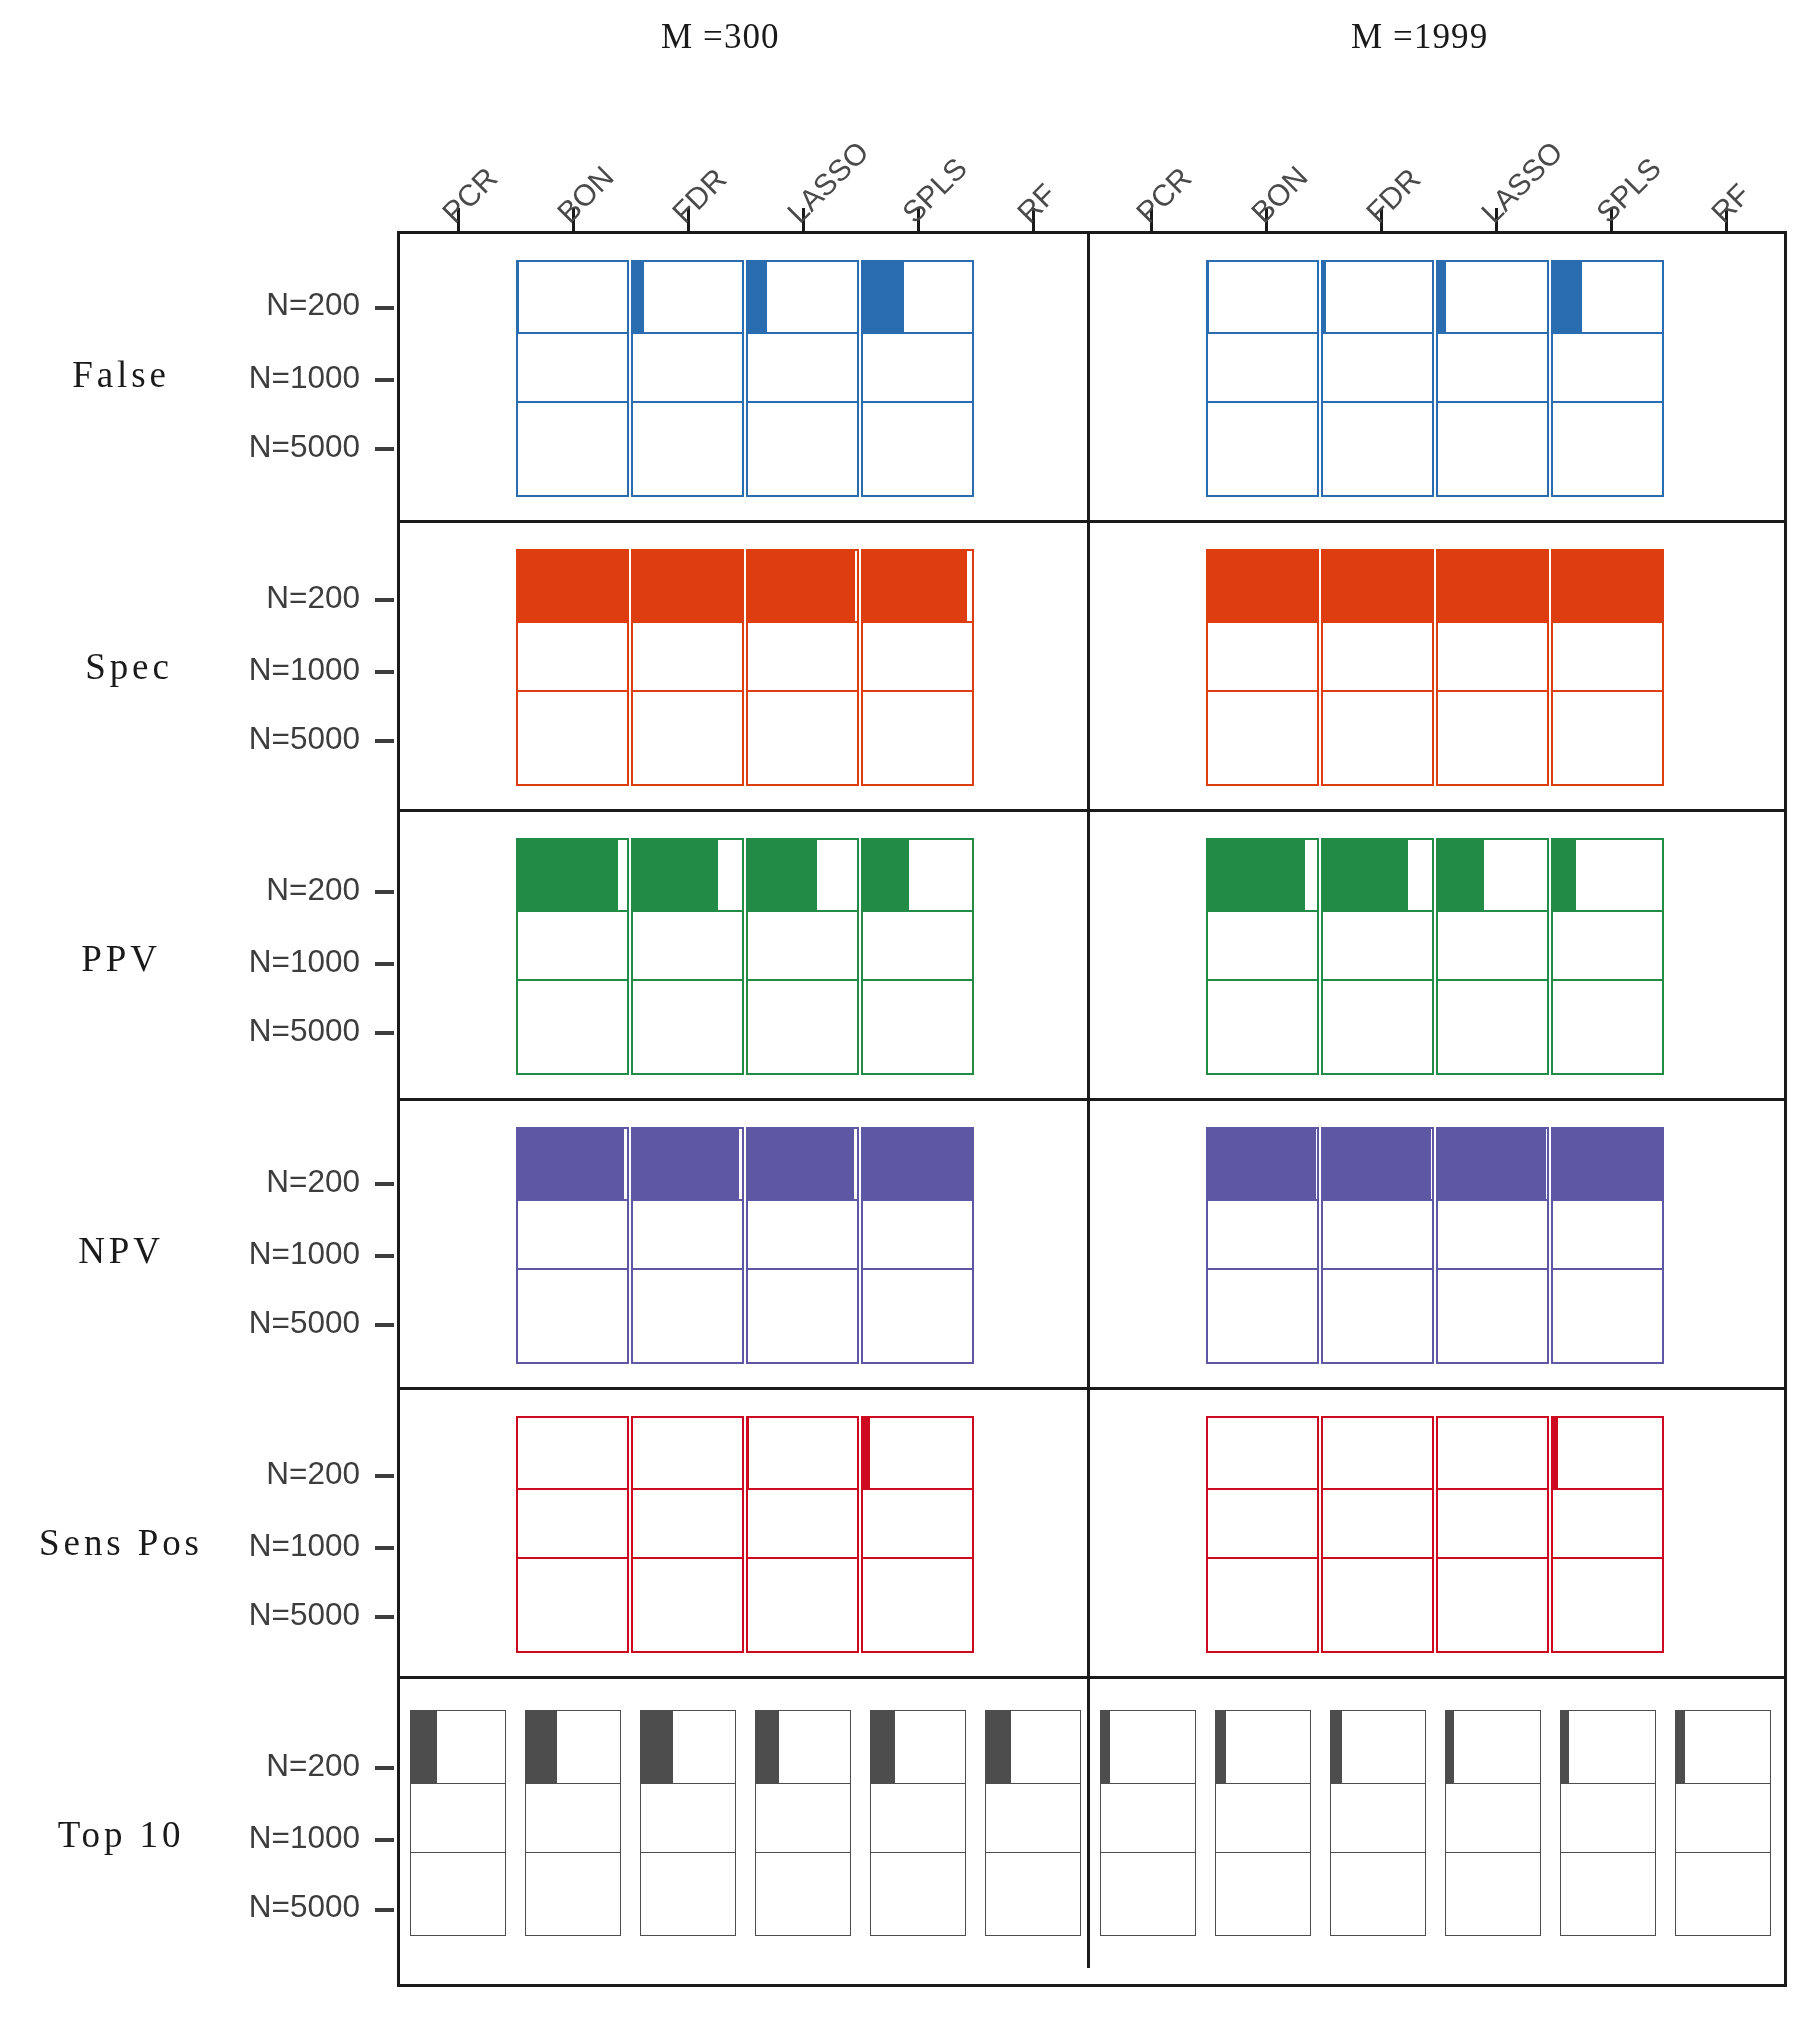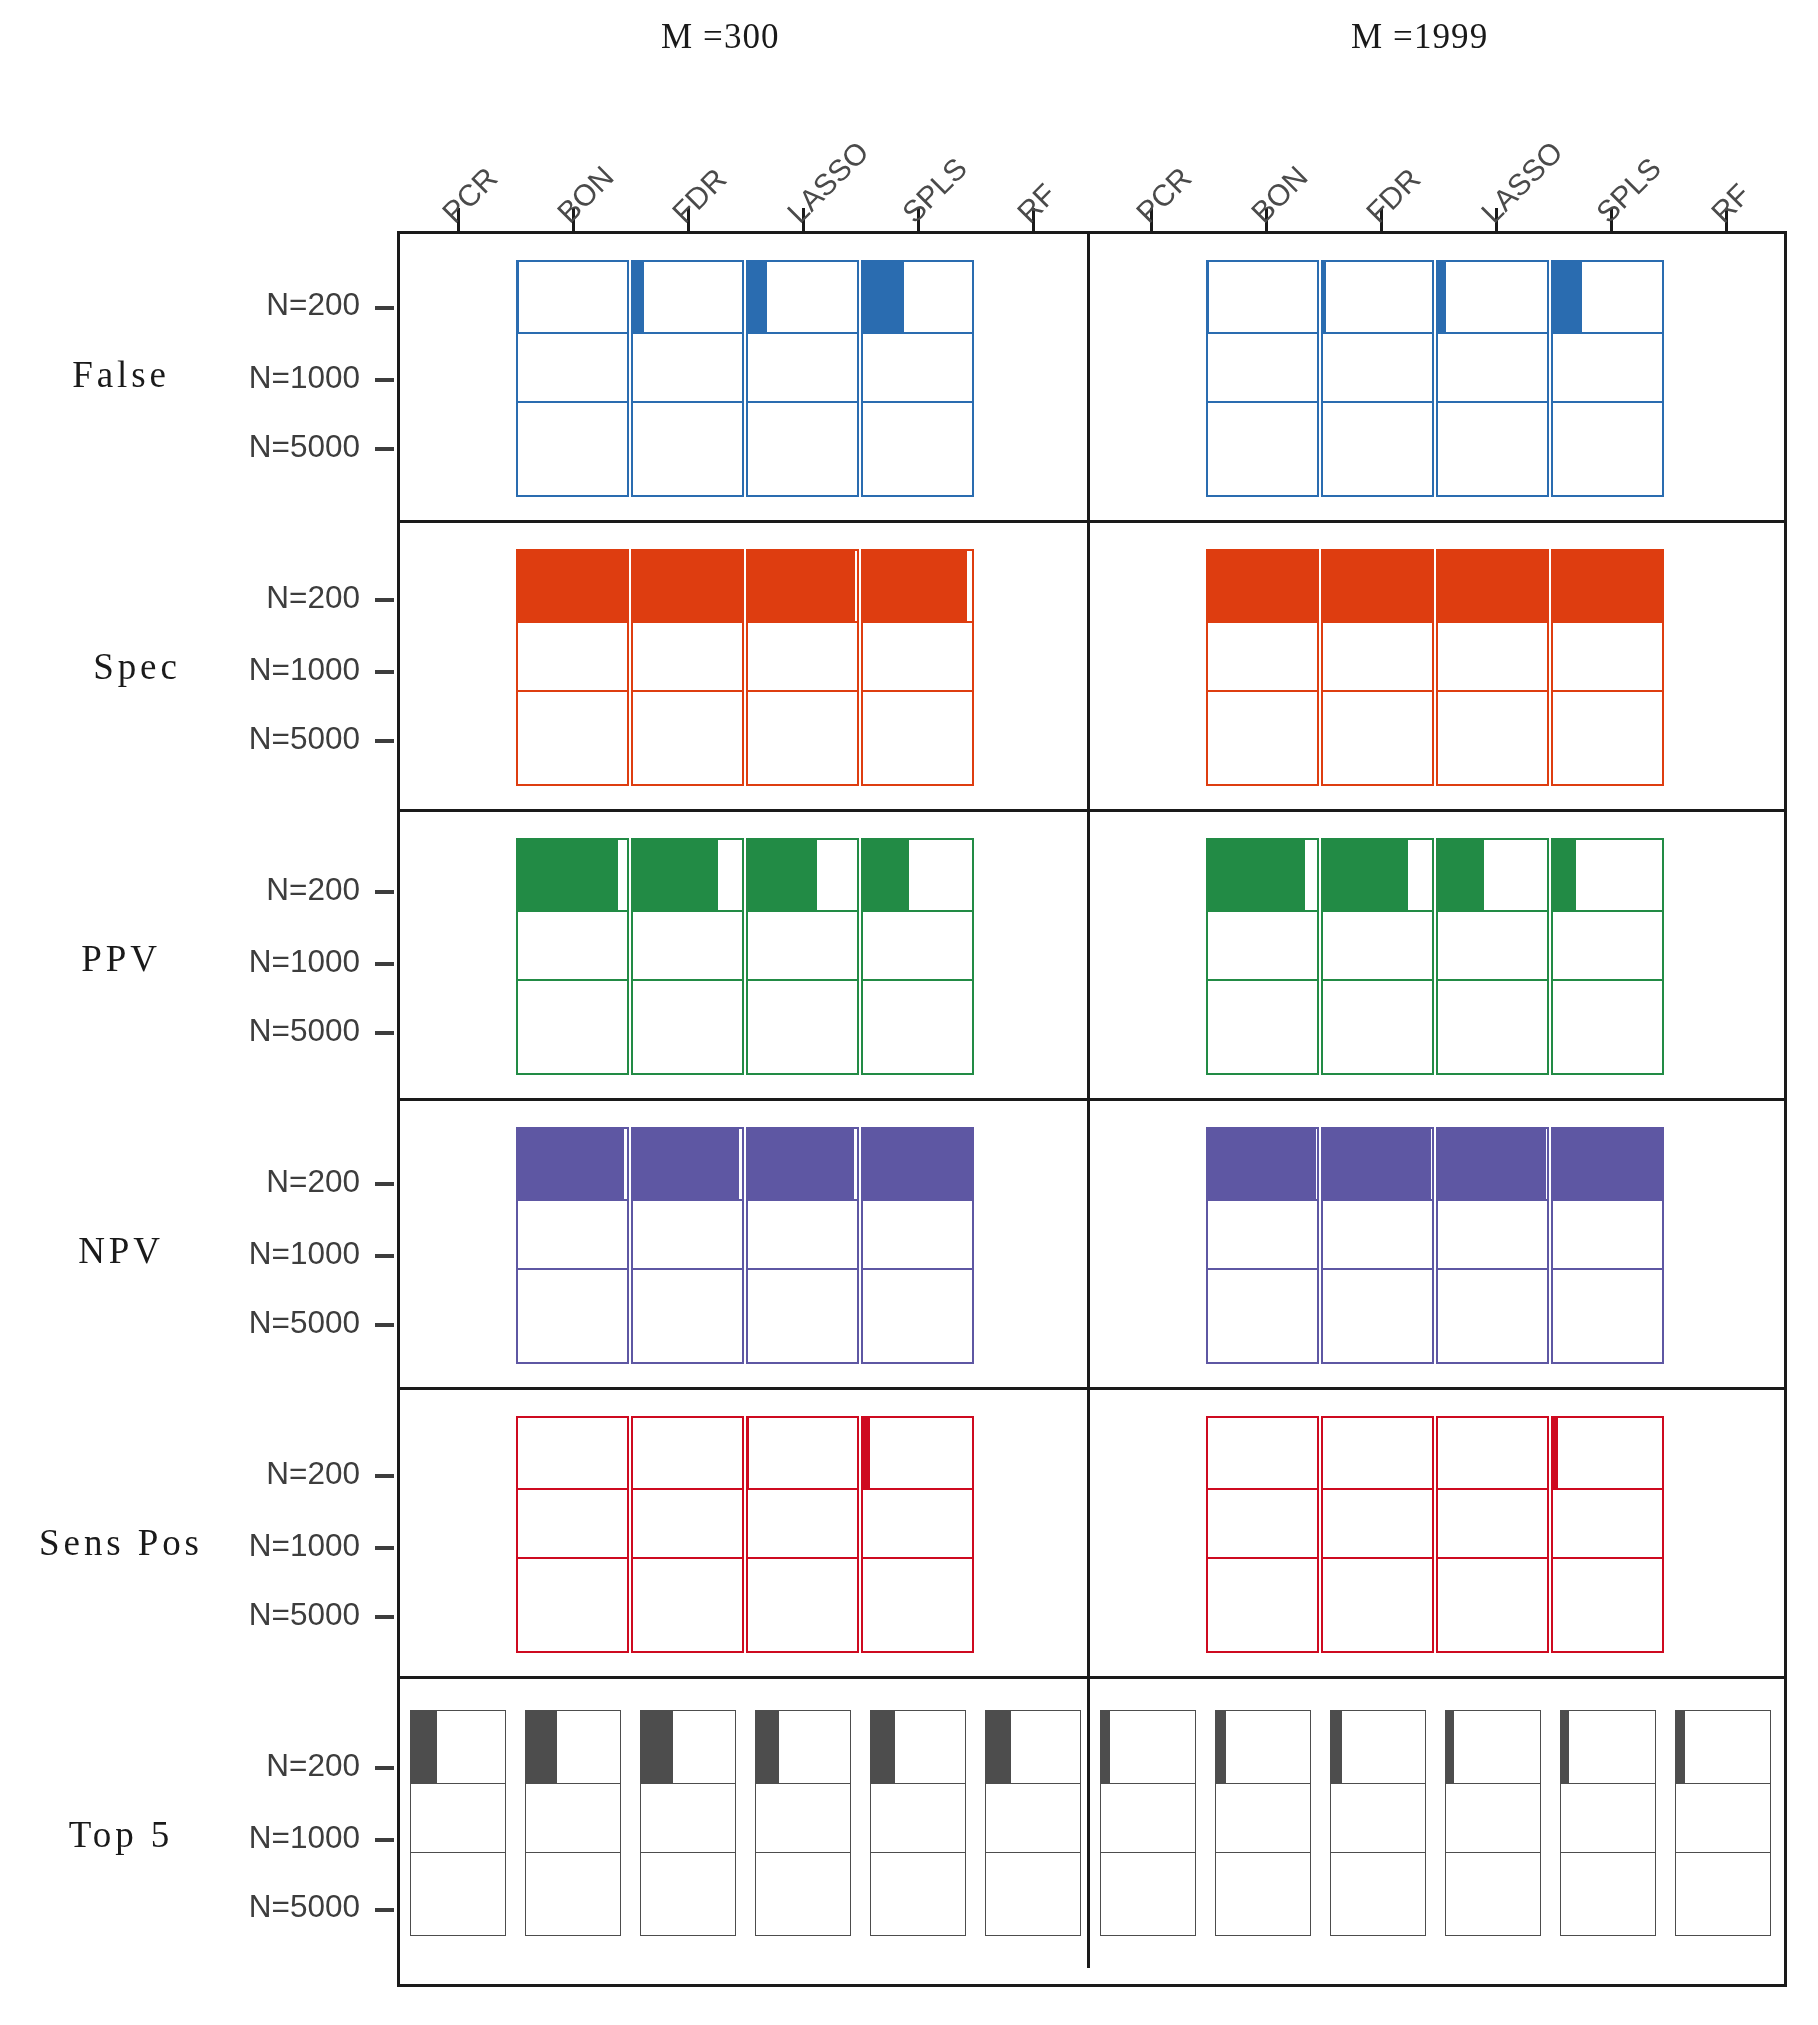--- a/index.html
+++ b/index.html
@@ -124,21 +124,21 @@
   </div>
 
 <div id="left-axis" style="position: absolute; left: 0px; top: 0px; width: 397px; height: 2025px;">
     <div class="metric-label" style="left: 0px; width: 242px; top: 353px;">False</div>
     <div class="n-label" style="left: 186px; width: 174px; top: 286px;">N=200</div>
     <div class="n-tick" style="left: 375px; top: 306px;"></div>
     <div class="n-label" style="left: 186px; width: 174px; top: 359px;">N=1000</div>
     <div class="n-tick" style="left: 375px; top: 378px;"></div>
     <div class="n-label" style="left: 186px; width: 174px; top: 428px;">N=5000</div>
     <div class="n-tick" style="left: 375px; top: 447px;"></div>
-    <div class="metric-label" style="left: 16px; width: 242px; top: 645px;">Spec</div>
+    <div class="metric-label" style="left: 8px; width: 242px; top: 645px;">Spec</div>
     <div class="n-label" style="left: 186px; width: 174px; top: 579px;">N=200</div>
     <div class="n-tick" style="left: 375px; top: 598px;"></div>
     <div class="n-label" style="left: 186px; width: 174px; top: 651px;">N=1000</div>
     <div class="n-tick" style="left: 375px; top: 670px;"></div>
     <div class="n-label" style="left: 186px; width: 174px; top: 720px;">N=5000</div>
     <div class="n-tick" style="left: 375px; top: 739px;"></div>
     <div class="metric-label" style="left: 0px; width: 242px; top: 937px;">PPV</div>
     <div class="n-label" style="left: 186px; width: 174px; top: 871px;">N=200</div>
     <div class="n-tick" style="left: 375px; top: 890px;"></div>
     <div class="n-label" style="left: 186px; width: 174px; top: 943px;">N=1000</div>
@@ -152,21 +152,21 @@
     <div class="n-tick" style="left: 375px; top: 1254px;"></div>
     <div class="n-label" style="left: 186px; width: 174px; top: 1304px;">N=5000</div>
     <div class="n-tick" style="left: 375px; top: 1323px;"></div>
     <div class="metric-label" style="left: 0px; width: 242px; top: 1521px;">Sens Pos</div>
     <div class="n-label" style="left: 186px; width: 174px; top: 1455px;">N=200</div>
     <div class="n-tick" style="left: 375px; top: 1474px;"></div>
     <div class="n-label" style="left: 186px; width: 174px; top: 1527px;">N=1000</div>
     <div class="n-tick" style="left: 375px; top: 1546px;"></div>
     <div class="n-label" style="left: 186px; width: 174px; top: 1596px;">N=5000</div>
     <div class="n-tick" style="left: 375px; top: 1615px;"></div>
-    <div class="metric-label" style="left: 0px; width: 242px; top: 1813px;">Top 5</div>
+    <div class="metric-label" style="left: 0px; width: 242px; top: 1813px;">Top 10</div>
     <div class="n-label" style="left: 186px; width: 174px; top: 1747px;">N=200</div>
     <div class="n-tick" style="left: 375px; top: 1766px;"></div>
     <div class="n-label" style="left: 186px; width: 174px; top: 1819px;">N=1000</div>
     <div class="n-tick" style="left: 375px; top: 1838px;"></div>
     <div class="n-label" style="left: 186px; width: 174px; top: 1888px;">N=5000</div>
     <div class="n-tick" style="left: 375px; top: 1908px;"></div>
   </div>
 
 <div id="panel-grid">
     <div class="panel-row" style="height: 289px;">

